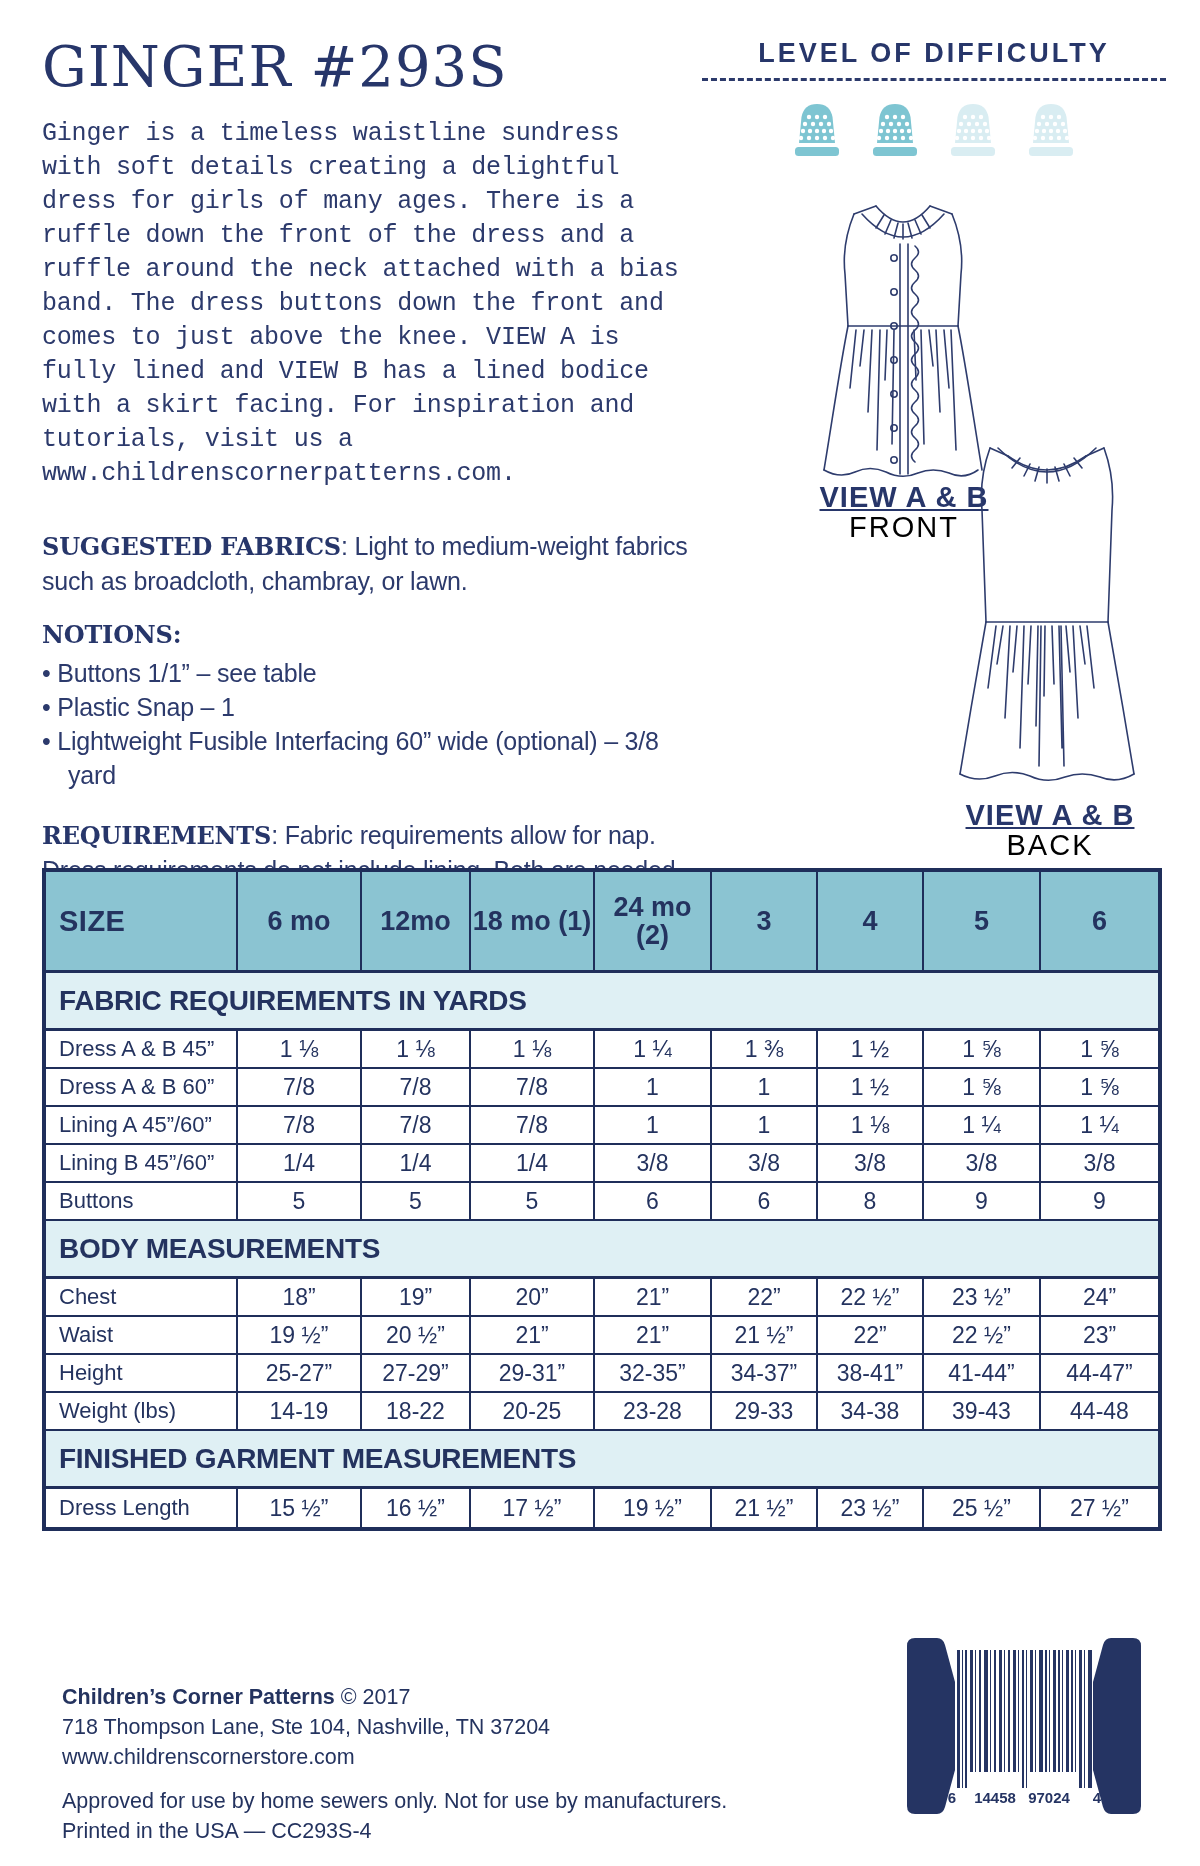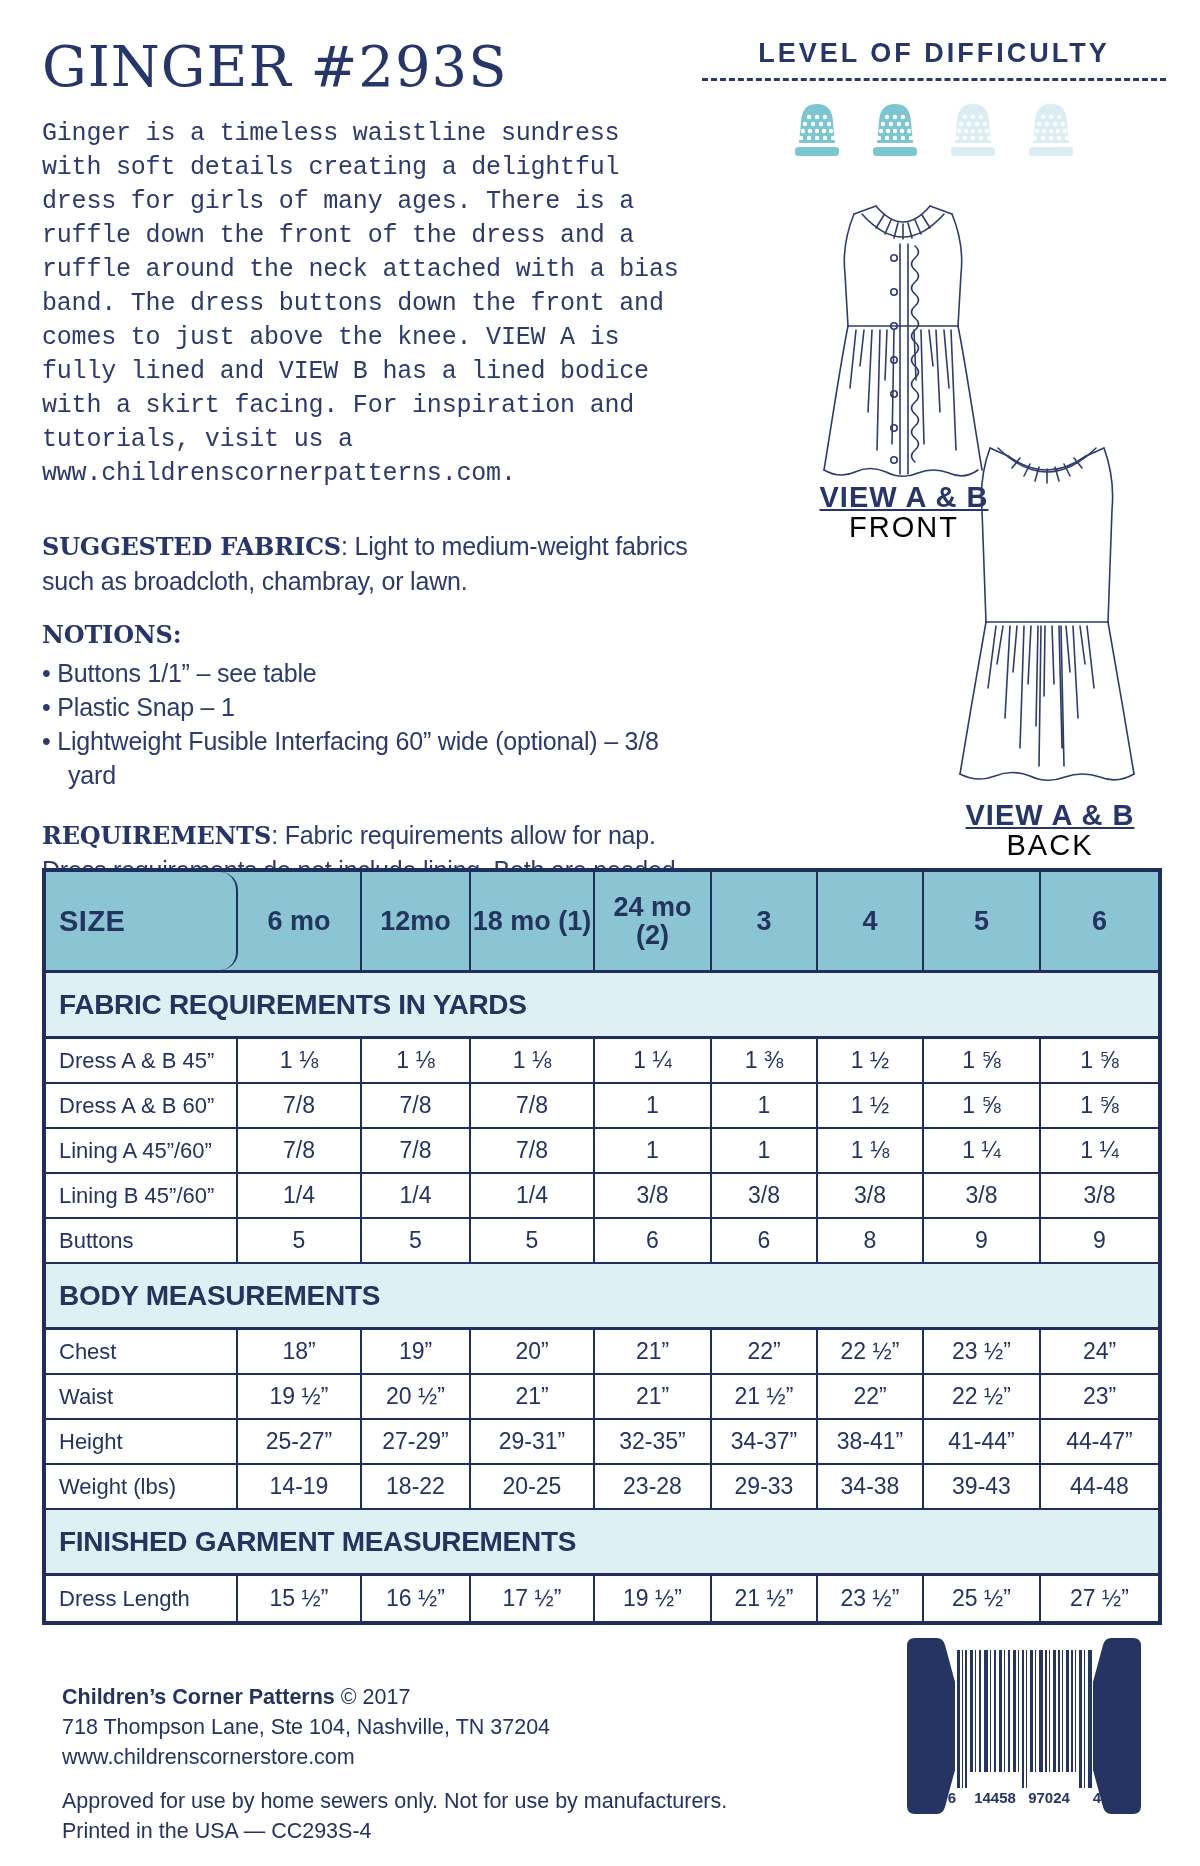--- a/index.html
+++ b/index.html
@@ -33,29 +33,29 @@
   .back-label{left:936px;top:800px;width:228px;}
   .view-title{font-size:29px;font-weight:700;letter-spacing:1px;color:#27366a;text-decoration:underline;}
   .view-sub{font-size:29px;letter-spacing:2px;color:#000000;}
   
   .size-table{position:absolute;left:42px;top:868px;width:1120px;box-sizing:border-box;
               border:4px solid #1f2e5a;background:#fff;}
   .trow{display:grid;grid-template-columns:192px 124px 109px 124px 117px 106px 106px 117px 1fr;
         border-bottom:2px solid #1f2e5a;box-sizing:border-box;}
   .trow:last-child{border-bottom:none;}
   .thead{height:101px;background:#8bc4d2;border-bottom:3px solid #1f2e5a;}
-  .tsection{height:66px;background:#dff0f4;border-bottom:3px solid #1f2e5a;}
-  .tdata{height:45px;}
+  .tsection{height:58px;background:#dff0f4;border-bottom:3px solid #1f2e5a;}
+  .tdata{height:38px;}
   .tcell{display:flex;align-items:center;justify-content:center;text-align:center;
          border-right:2px solid #1f2e5a;font-size:23px;color:#24335f;line-height:1.05;
          box-sizing:border-box;}
   .tcell:last-child{border-right:none;}
   .tcell.lbl{justify-content:flex-start;text-align:left;padding-left:13px;font-size:22px;}
   .thead .tcell{font-weight:700;font-size:27px;}
-  .thead .tcell.lbl{font-size:29px;letter-spacing:0.5px;border-radius:18px;}
+  .thead .tcell.lbl{font-size:29px;letter-spacing:0.5px;}
   .tsection .tcell{justify-content:flex-start;text-align:left;padding-left:13px;
                    font-weight:700;font-size:28px;border-right:none;letter-spacing:-0.3px;}
   
   .footerblock{position:absolute;left:62px;top:1682px;font-size:21.5px;line-height:30px;color:#24335f;}
   .company{font-weight:700;}
   .approval{margin-top:14px;}
   .barcode{position:absolute;left:903px;top:1636px;}
   svg .ln{fill:none;stroke:#2e3c6d;stroke-width:1.6;stroke-linecap:round;stroke-linejoin:round;}
 </style>
 </head>

